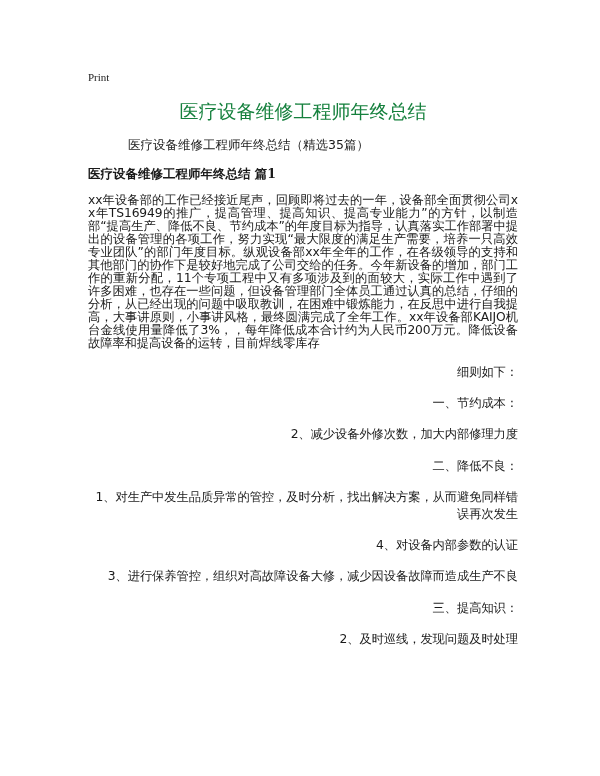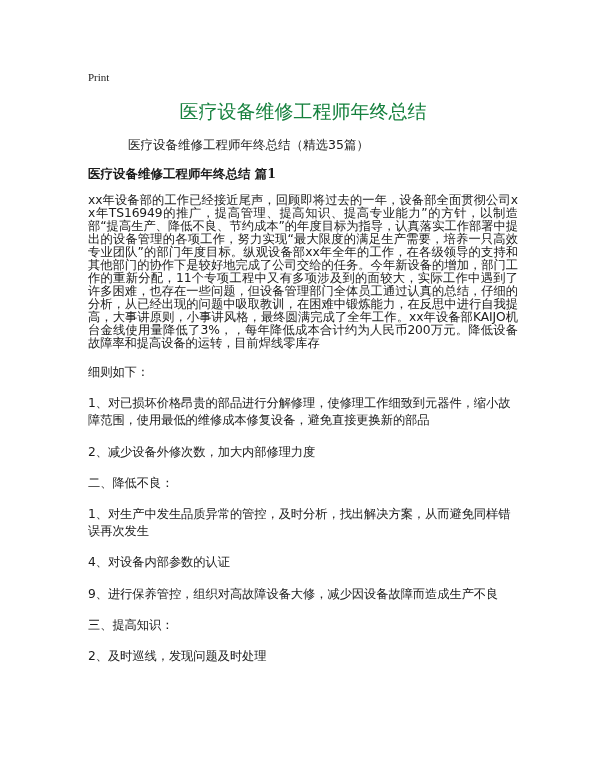--- a/index.html
+++ b/index.html
@@ -56,41 +56,42 @@
       text-align: justify;
       word-break: break-all;
       letter-spacing: -0.1px;
     }
     .item {
       font-size: 12.3px;
       line-height: 17.2px;
       margin: 0 0 14px 0;
       word-break: break-all;
       letter-spacing: -0.1px;
+      text-align: right;
     }
   </style>
 </head>
 <body>
 
 <div class="page">
   <div class="print-label">Print</div>
 
   <h1 class="doc-title">医疗设备维修工程师年终总结</h1>
 
   <p class="subtitle">医疗设备维修工程师年终总结（精选35篇）</p>
 
   <p class="section-heading">医疗设备维修工程师年终总结 篇1</p>
 
   <p class="para">xx年设备部的工作已经接近尾声，回顾即将过去的一年，设备部全面贯彻公司xx年TS16949的推广，提高管理、提高知识、提高专业能力”的方针，以制造部“提高生产、降低不良、节约成本”的年度目标为指导，认真落实工作部署中提出的设备管理的各项工作，努力实现“最大限度的满足生产需要，培养一只高效专业团队”的部门年度目标。纵观设备部xx年全年的工作，在各级领导的支持和其他部门的协作下是较好地完成了公司交给的任务。今年新设备的增加，部门工作的重新分配，11个专项工程中又有多项涉及到的面较大，实际工作中遇到了许多困难，也存在一些问题，但设备管理部门全体员工通过认真的总结，仔细的分析，从已经出现的问题中吸取教训，在困难中锻炼能力，在反思中进行自我提高，大事讲原则，小事讲风格，最终圆满完成了全年工作。xx年设备部KAIJO机台金线使用量降低了3%，，每年降低成本合计约为人民币200万元。降低设备故障率和提高设备的运转，目前焊线零库存</p>
 
   <p class="item">细则如下：</p>
 
-  <p class="item">1、对已损坏价格昂贵的部品进行分解修理，使修理工作细致到元器件，缩小故障范围，使用最低的维修成本修复设备，避免直接更换新的部品</p>
+  <p class="item">一、节约成本：</p>
   <p class="item">2、减少设备外修次数，加大内部修理力度</p>
 
   <p class="item">二、降低不良：</p>
   <p class="item">1、对生产中发生品质异常的管控，及时分析，找出解决方案，从而避免同样错误再次发生</p>
   <p class="item">4、对设备内部参数的认证</p>
-  <p class="item">9、进行保养管控，组织对高故障设备大修，减少因设备故障而造成生产不良</p>
+  <p class="item">3、进行保养管控，组织对高故障设备大修，减少因设备故障而造成生产不良</p>
 
   <p class="item">三、提高知识：</p>
   <p class="item">2、及时巡线，发现问题及时处理</p>
 </div>
 
 </body></html>

